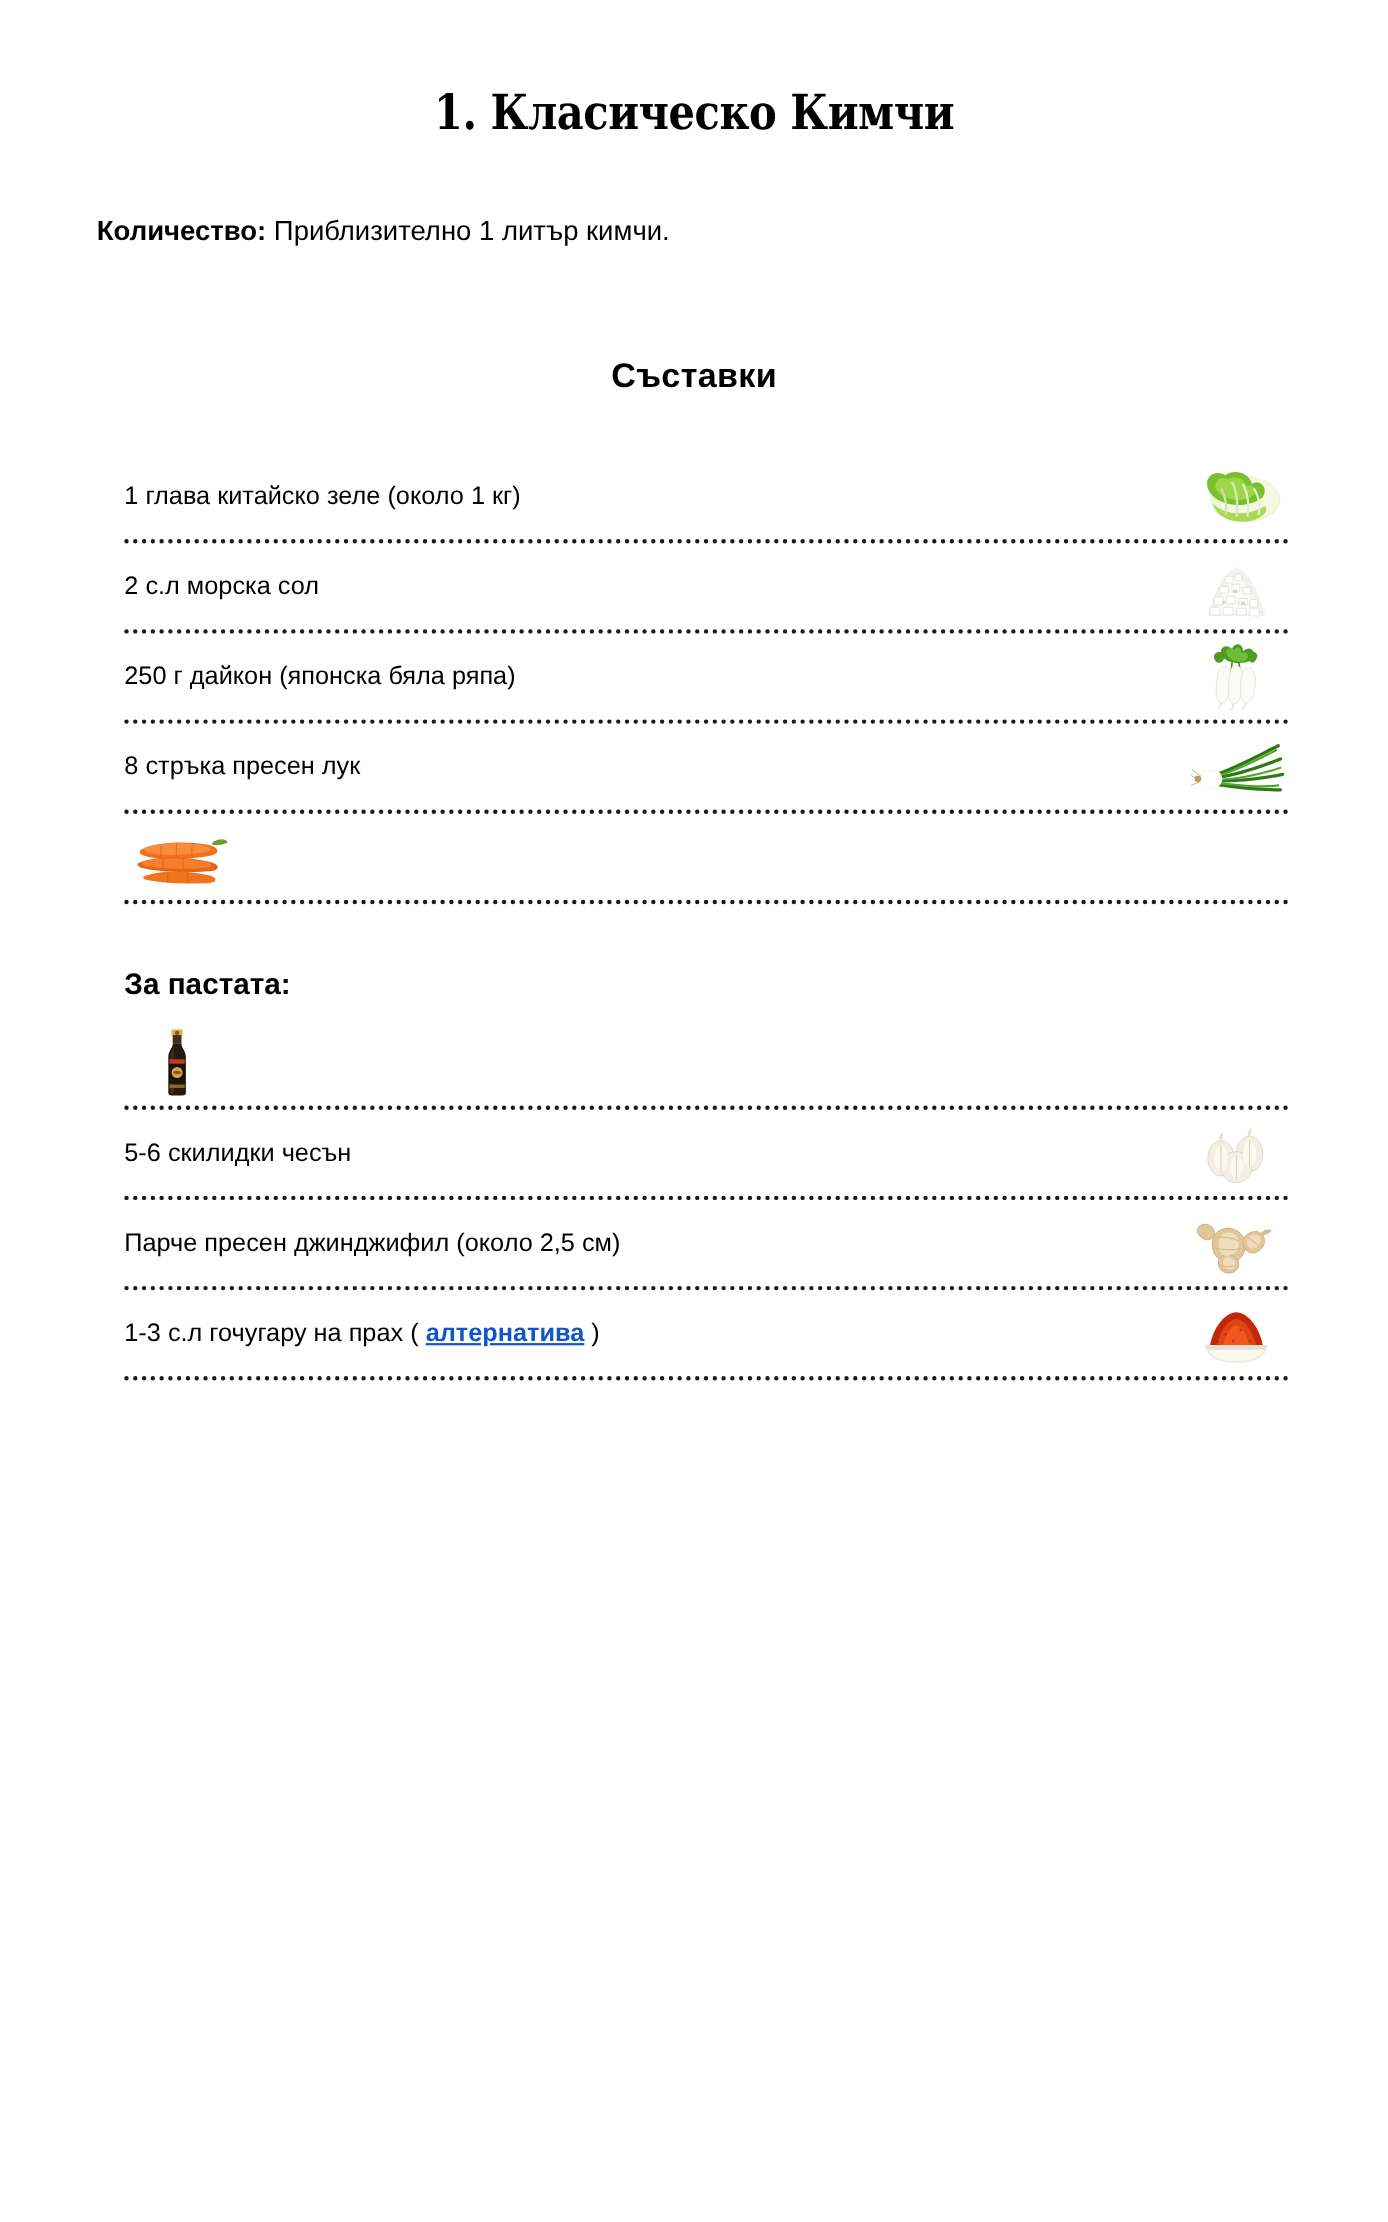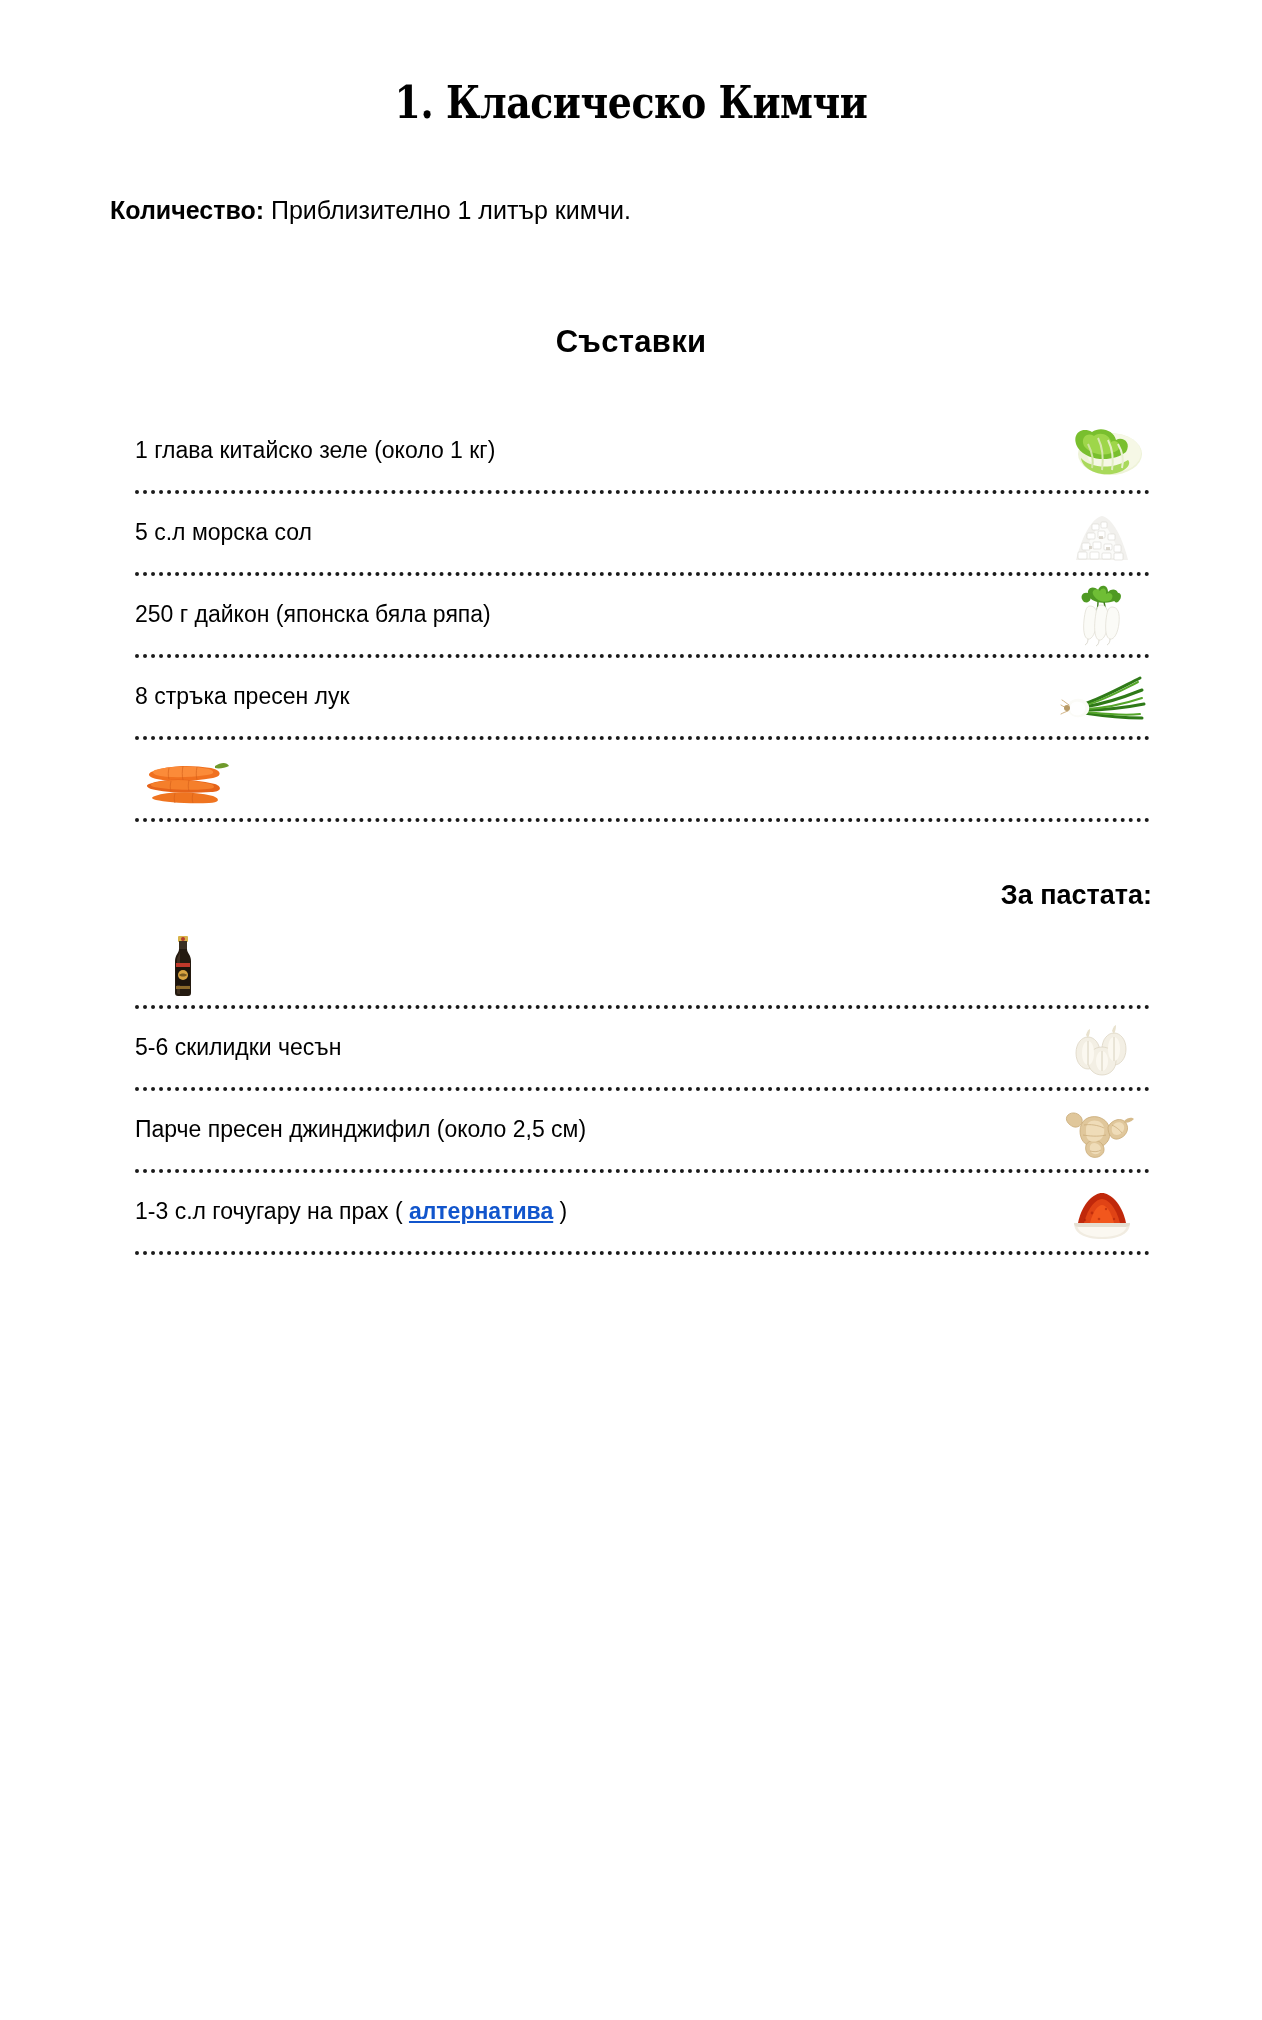--- a/index.html
+++ b/index.html
@@ -13,21 +13,21 @@
     font-family: "Liberation Sans", sans-serif;
     color: #000000;
     -webkit-font-smoothing: antialiased;
   }
   .page {
     position: relative;
     width: 1262px;
     height: 2020px;
     background: #ffffff;
     box-sizing: border-box;
-    padding: 0 110px;
+    padding: 0 88px;
   }
   .doc-title {
     font-family: "DejaVu Serif", "Liberation Serif", serif;
     font-weight: bold;
     font-size: 44px;
     line-height: 1.15;
     text-align: center;
     letter-spacing: -0.5px;
     margin: 0;
     padding-top: 78px;
@@ -89,21 +89,20 @@
   .divider {
     height: 0;
     border-top: 4px dotted #1a1a1a;
     margin: 0 2px 0 25px;
   }
   .group-title {
     margin-top: 58px;
     margin-left: 25px;
     font-size: 27px;
     font-weight: bold;
-    text-align: right;
   }
   .group-block {
     margin-top: 16px;
   }
 
   
   .art { position: absolute; inset: 0; }
   .art svg { width: 100%; height: 100%; display: block; }
 </style>
 </head>
@@ -135,21 +134,21 @@
             <path d="M54 22 C58 30 60 40 58 52" stroke="#e3eec4" stroke-width="2" fill="none"></path>
             <path d="M64 26 C68 33 70 42 68 50" stroke="#e8f0d2" stroke-width="2" fill="none"></path>
             <path d="M34 26 C38 34 40 42 38 50" stroke="#cfe3a2" stroke-width="2" fill="none"></path>
           </svg>
         </div>
       </div>
     </div>
     <div class="divider"></div>
 
     <div class="ing-row">
-      <div class="ing-text">5 с.л морска сол</div>
+      <div class="ing-text">2 с.л морска сол</div>
       <div class="ing-thumb">
         <div class="art">
           <svg viewBox="0 0 96 66" xmlns="http://www.w3.org/2000/svg">
             <path d="M22 60 C28 36 38 18 48 16 C58 18 68 36 74 60 Z" fill="#f2f1ee"></path>
             <path d="M30 58 C34 42 42 26 48 24 C54 26 62 42 66 58 Z" fill="#fbfbf9"></path>
             <g fill="#ffffff" stroke="#d9d7d1" stroke-width="0.6">
               <rect x="38" y="24" width="7" height="6" rx="1"></rect>
               <rect x="47" y="22" width="6" height="6" rx="1"></rect>
               <rect x="33" y="33" width="8" height="6" rx="1"></rect>
               <rect x="44" y="31" width="7" height="7" rx="1"></rect>

